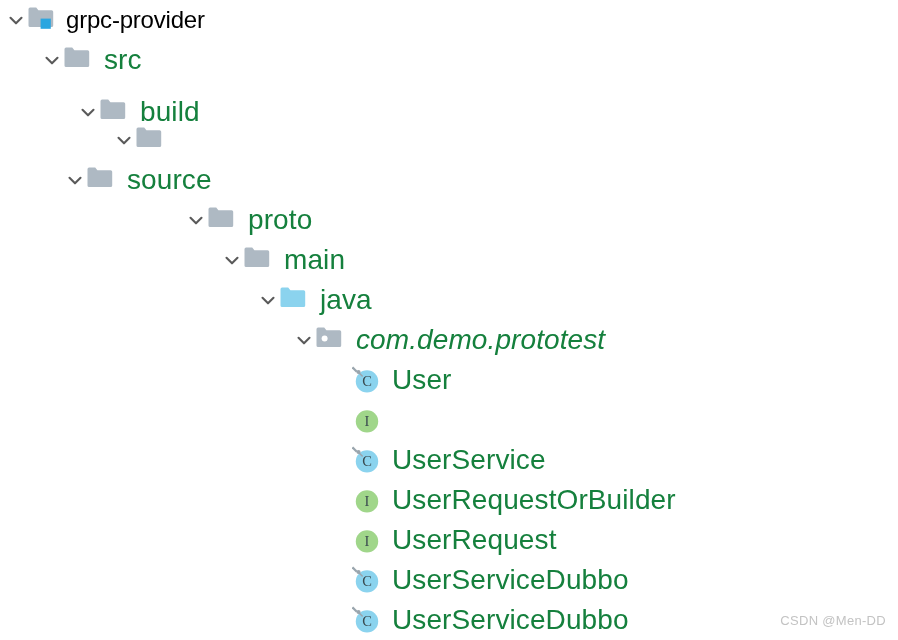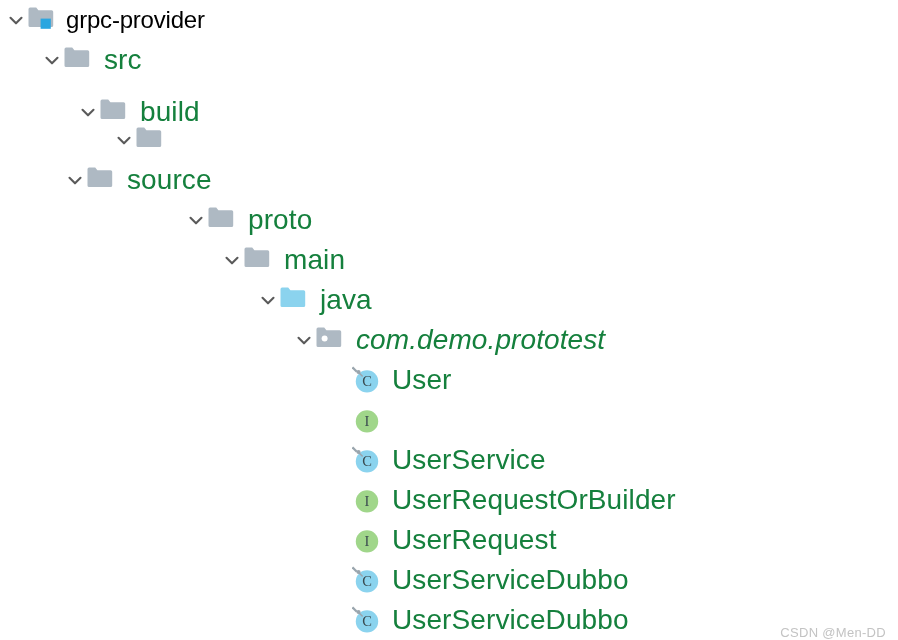--- a/index.html
+++ b/index.html
@@ -68,21 +68,21 @@
     letter-spacing: -0.2px;
     padding-left: 8px;
     color: #000000;
   }
   .label.node { font-weight: normal; }
 
   
   .watermark {
     position: absolute;
     right: 12px;
-    bottom: 0;
+    bottom: 12px;
     font-size: 13px;
     color: #c3c3c3;
     font-family: "Liberation Sans", sans-serif;
     letter-spacing: 0.3px;
     user-select: none;
   }
 </style>
 </head>
 <body>
 

